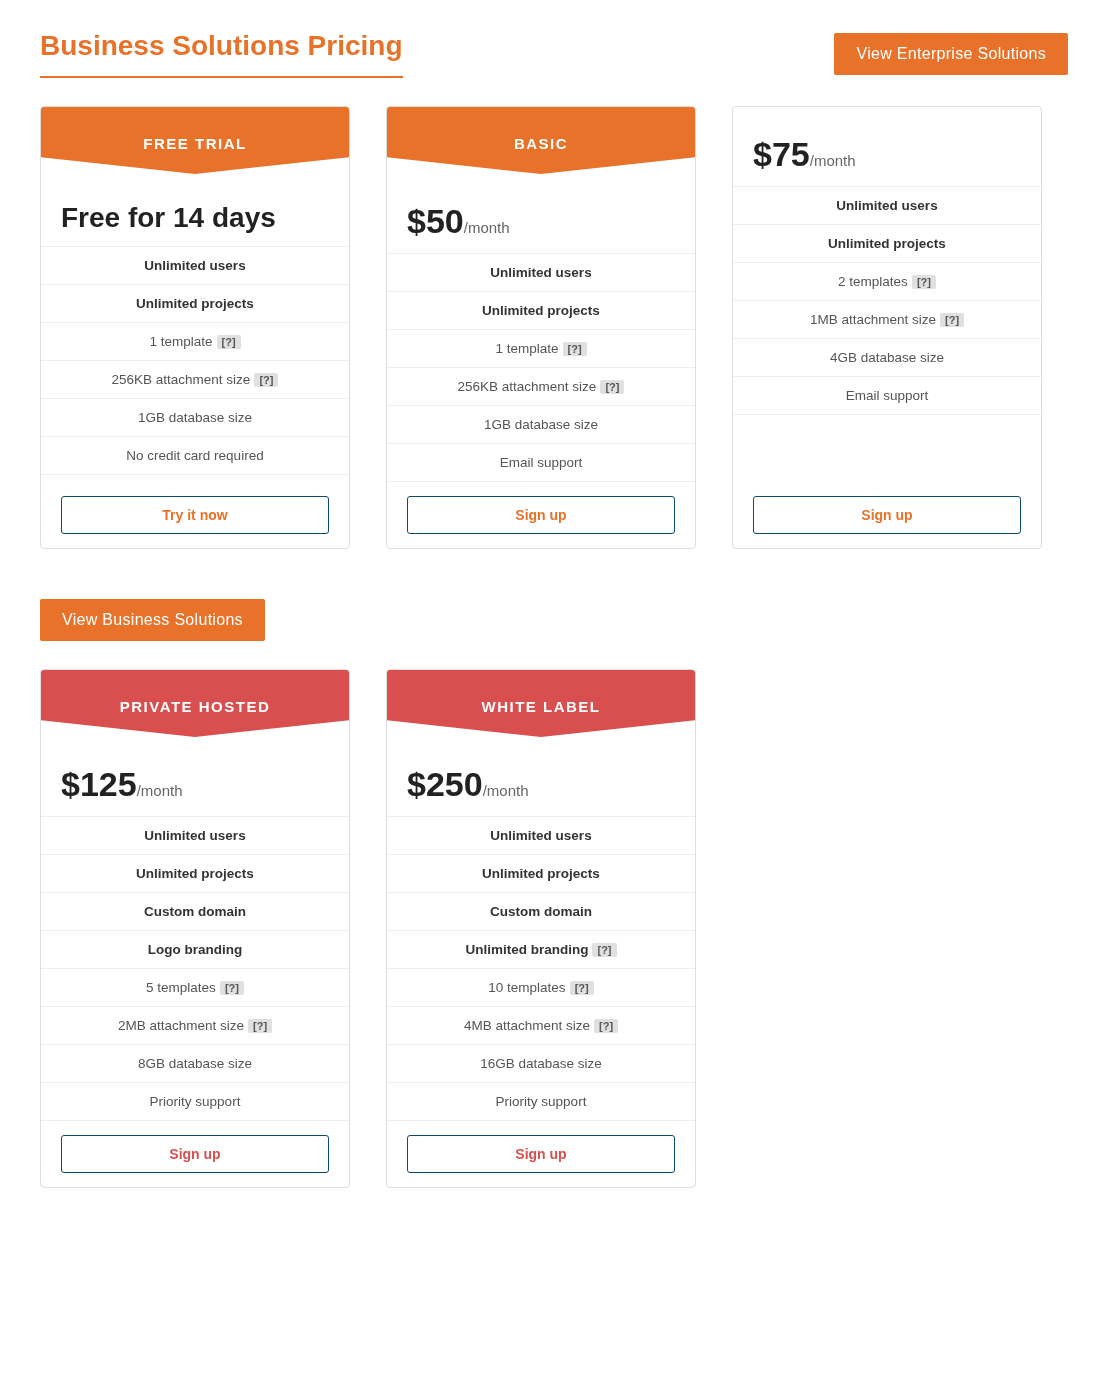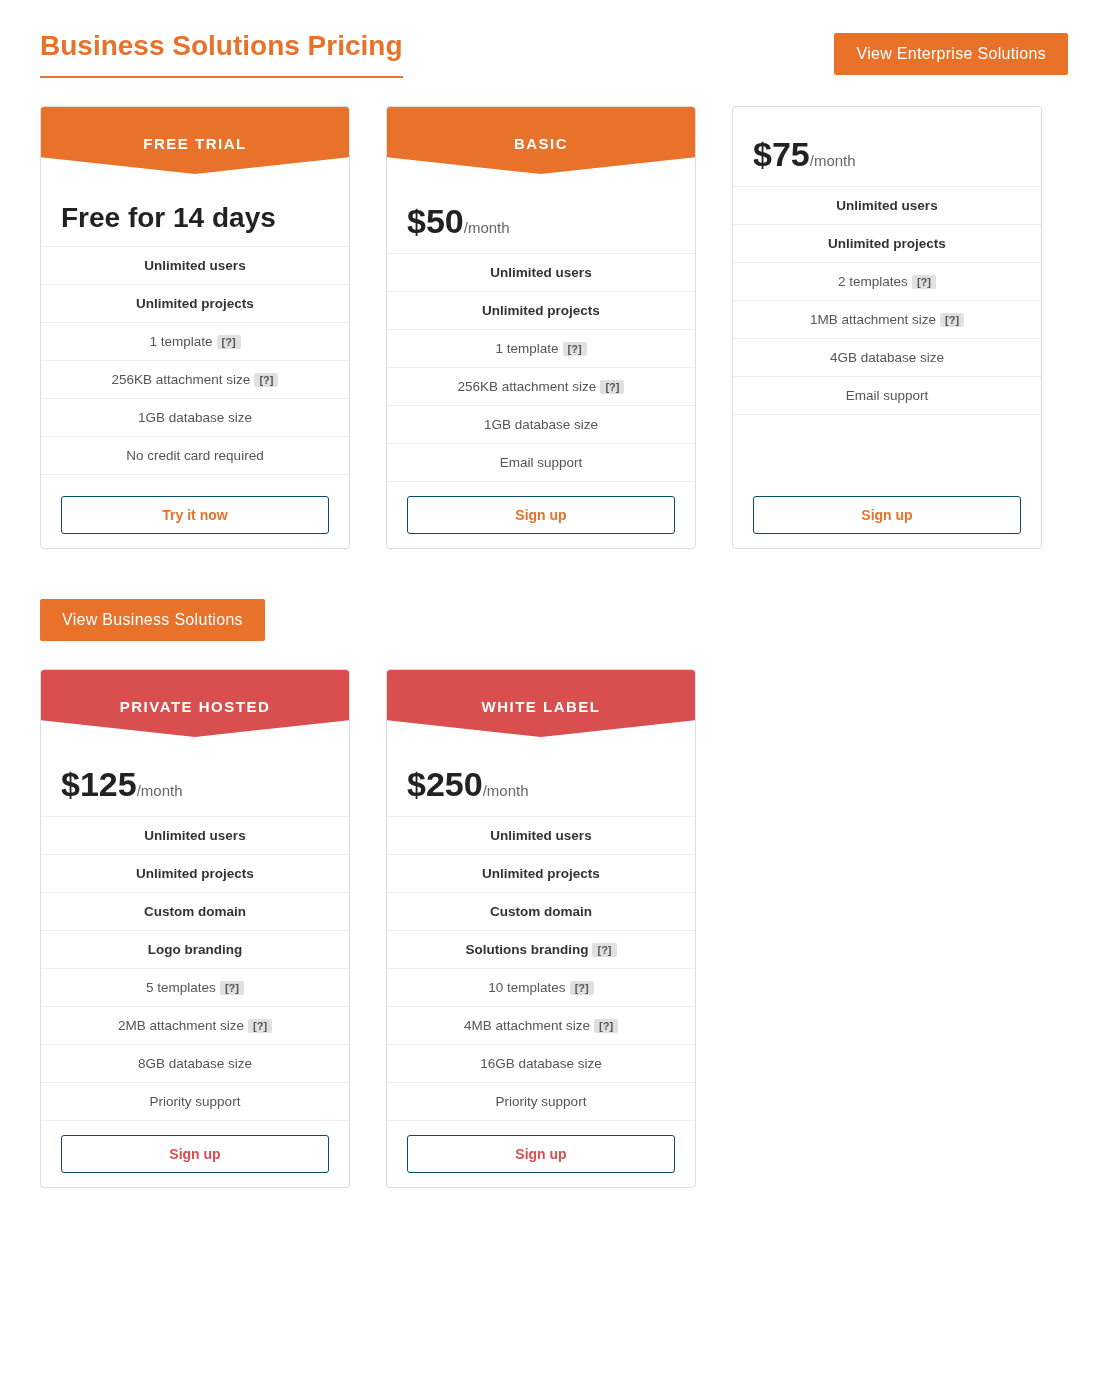--- a/index.html
+++ b/index.html
@@ -249,21 +249,21 @@
     <div class="plan-header plan-header-enterprise">
       <div class="plan-name">WHITE LABEL</div>
     </div>
     <div class="plan-price-area">
       <div class="plan-price">$250<span class="price-unit">/month</span></div>
     </div>
     <div class="plan-features">
       <div class="feature-row"><strong>Unlimited users</strong></div>
           <div class="feature-row"><strong>Unlimited projects</strong></div>
           <div class="feature-row"><strong>Custom domain</strong></div>
-          <div class="feature-row"><strong>Solutions branding</strong><span class="feature-help">[?]</span></div>
+          <div class="feature-row"><strong>Unlimited branding</strong><span class="feature-help">[?]</span></div>
           <div class="feature-row">10 templates<span class="feature-help">[?]</span></div>
           <div class="feature-row">4MB attachment size<span class="feature-help">[?]</span></div>
           <div class="feature-row">16GB database size</div>
           <div class="feature-row">Priority support</div>
     </div>
     <div class="plan-cta">
       <button class="cta-btn" style="color:#d94f4f">Sign up</button>
     </div>
   </div>
     </div>

